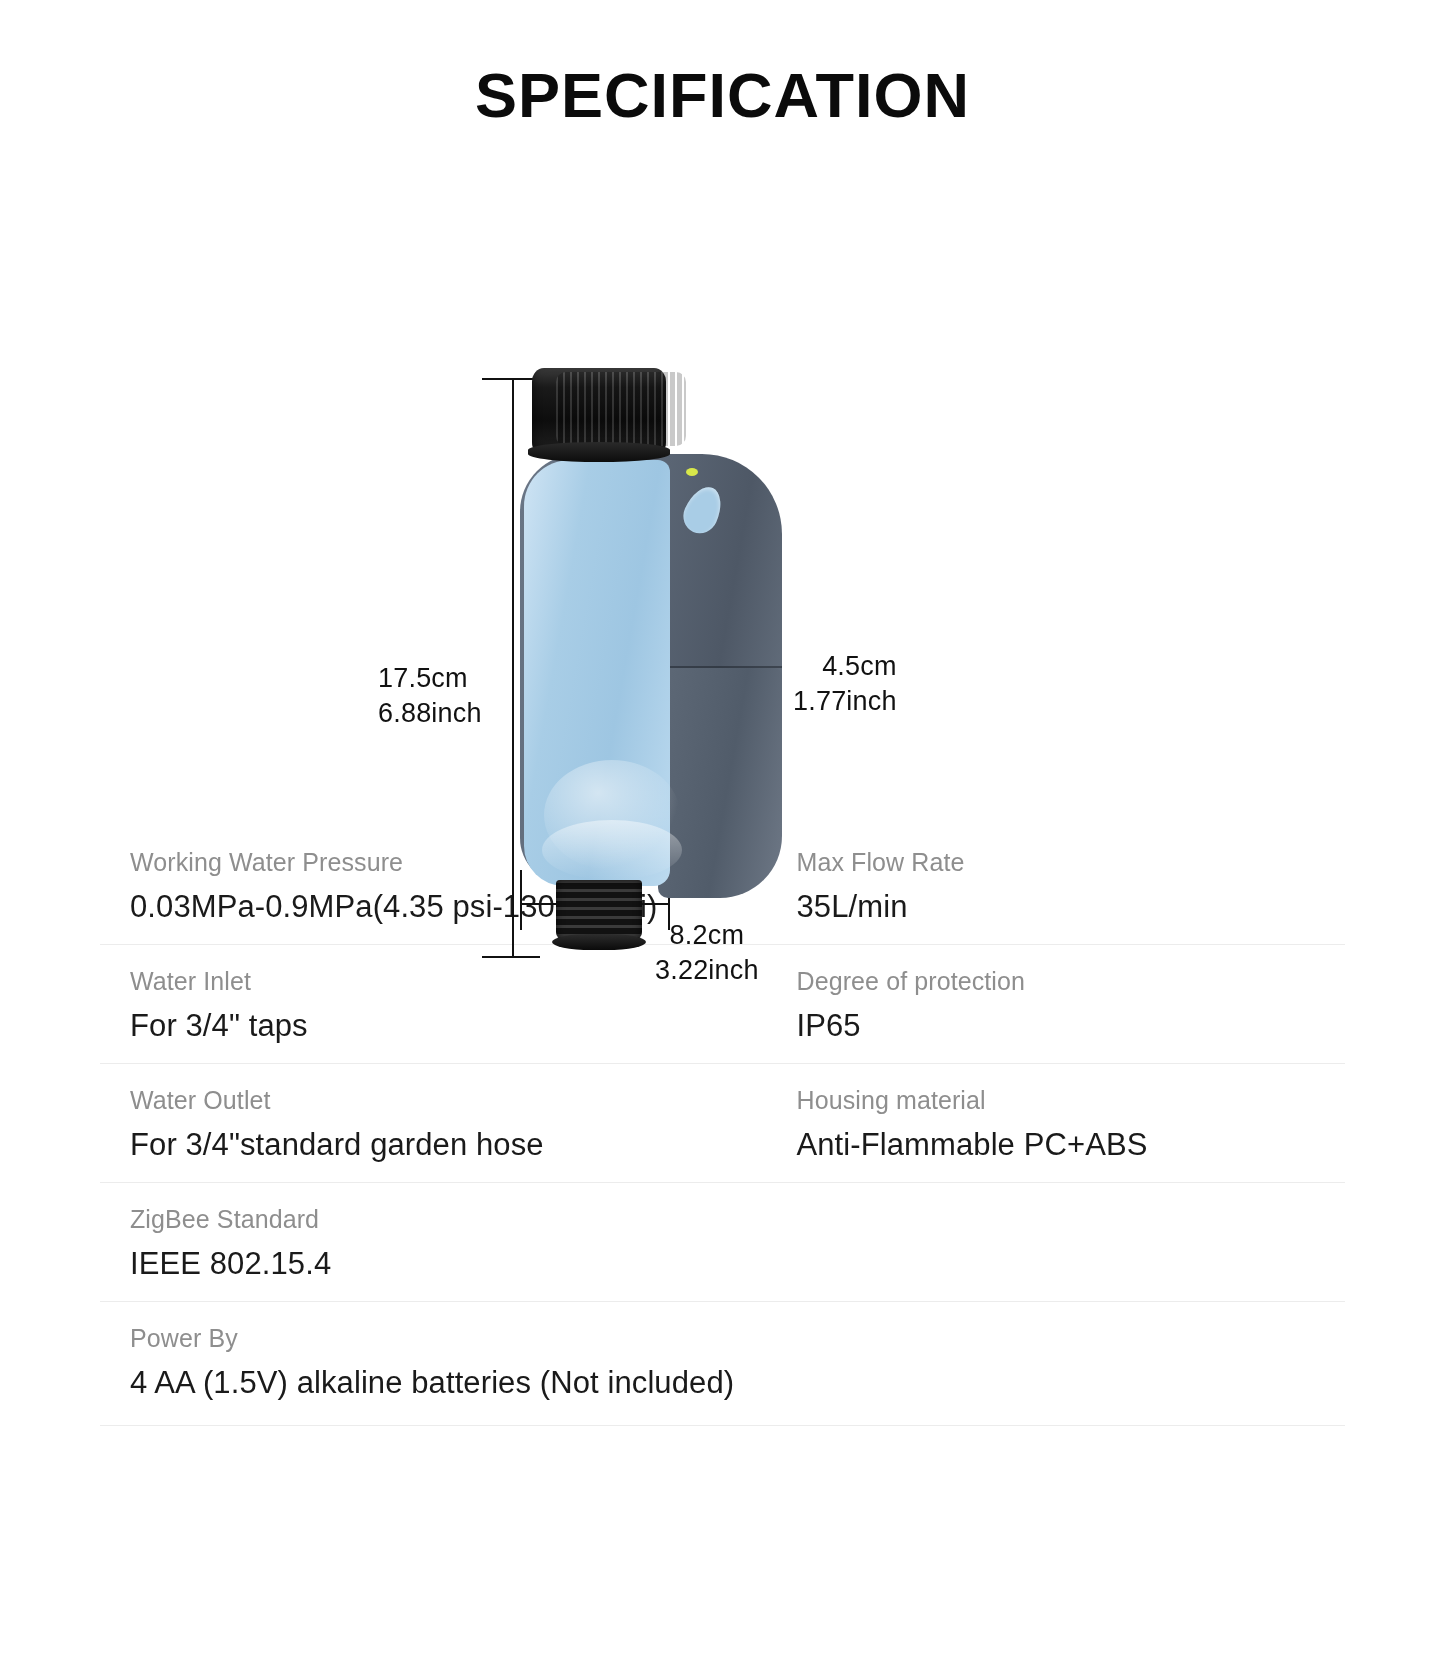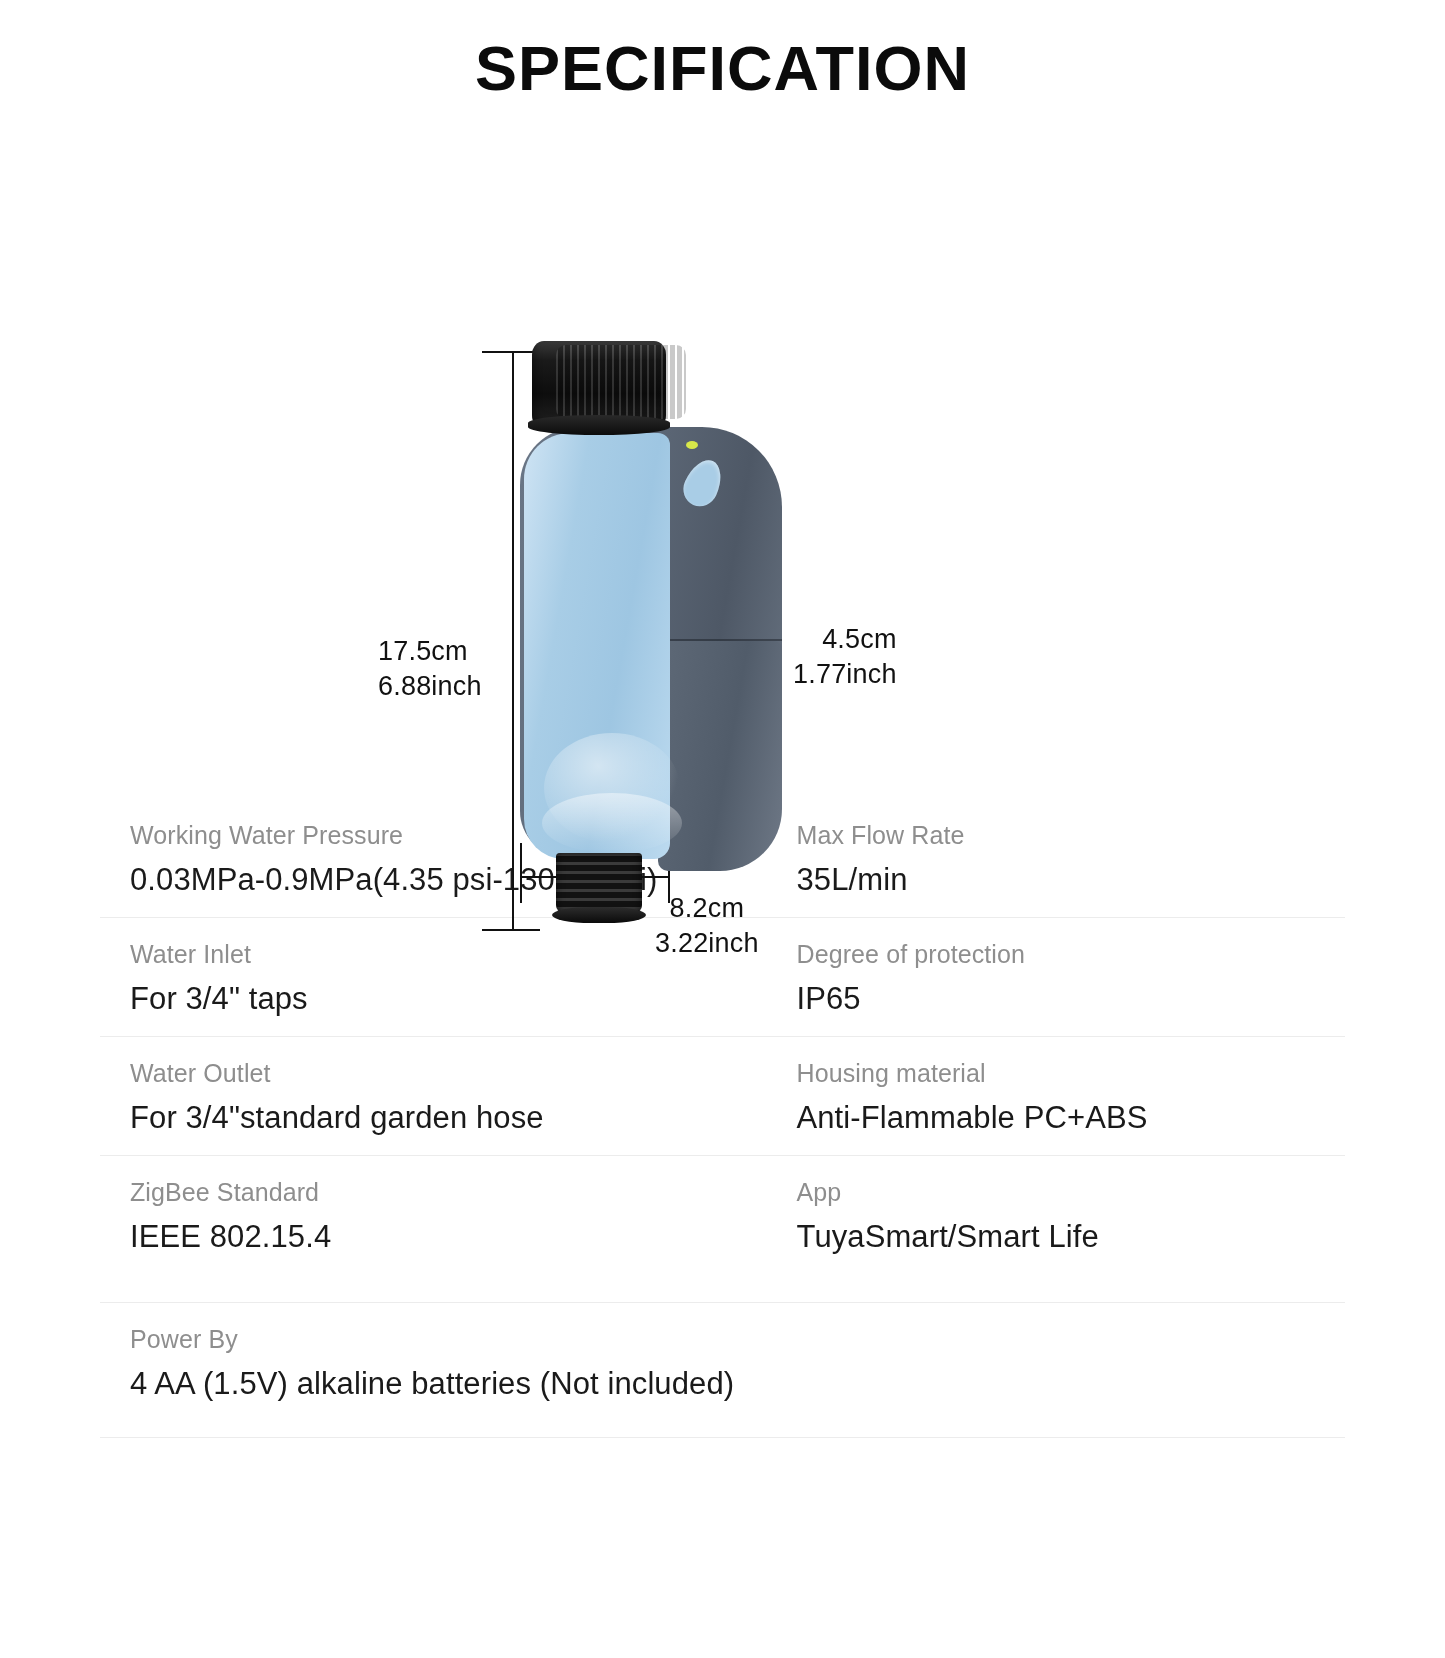--- a/index.html
+++ b/index.html
@@ -11,21 +11,21 @@
   }
   .page { position: relative; width: 1445px; height: 1658px; background:#fff; }
 
   
   .title {
     text-align: center;
     font-size: 63px;
     font-weight: 800;
     letter-spacing: 1px;
     color: #0b0b0b;
-    padding-top: 35px;
+    padding-top: 62px;
     line-height: 1.05;
   }
 
   
   .hero { position: relative; width: 1181px; height: 680px; margin-top: 18px; }
 
   .dim-text {
     position: absolute;
     font-size: 27px;
     color: #111;
@@ -148,21 +148,21 @@
     line-height: 1.5;
     letter-spacing: .1px;
   }
   .svalue {
     font-size: 31px;
     color: #1a1a1a;
     line-height: 1.5;
     letter-spacing: .1px;
     margin-top: 2px;
   }
-  .srow.last { border-bottom: 1.5px solid #ececec; padding-bottom: 30px; margin-top: 28px; }
+  .srow.last { border-bottom: 1.5px solid #ececec; padding-bottom: 19px; }
 </style>
 </head>
 <body>
 
 <div class="page">
 
   <h1 class="title">SPECIFICATION</h1>
 
   <div class="hero">
 
@@ -236,24 +236,20 @@
         <div class="slabel">Housing material</div>
         <div class="svalue">Anti-Flammable PC+ABS</div>
       </div>
     </div>
 
     <div class="srow">
       <div class="scell">
         <div class="slabel">ZigBee Standard</div>
         <div class="svalue">IEEE 802.15.4</div>
       </div>
-      <div class="scell">
-        <div class="slabel">App</div>
-        <div class="svalue">TuyaSmart/Smart Life</div>
-      </div>
     </div>
 
 
     <div class="srow last">
       <div class="scell full">
         <div class="slabel">Power By</div>
         <div class="svalue">4 AA (1.5V) alkaline batteries (Not included)</div>
       </div>
     </div>
 

